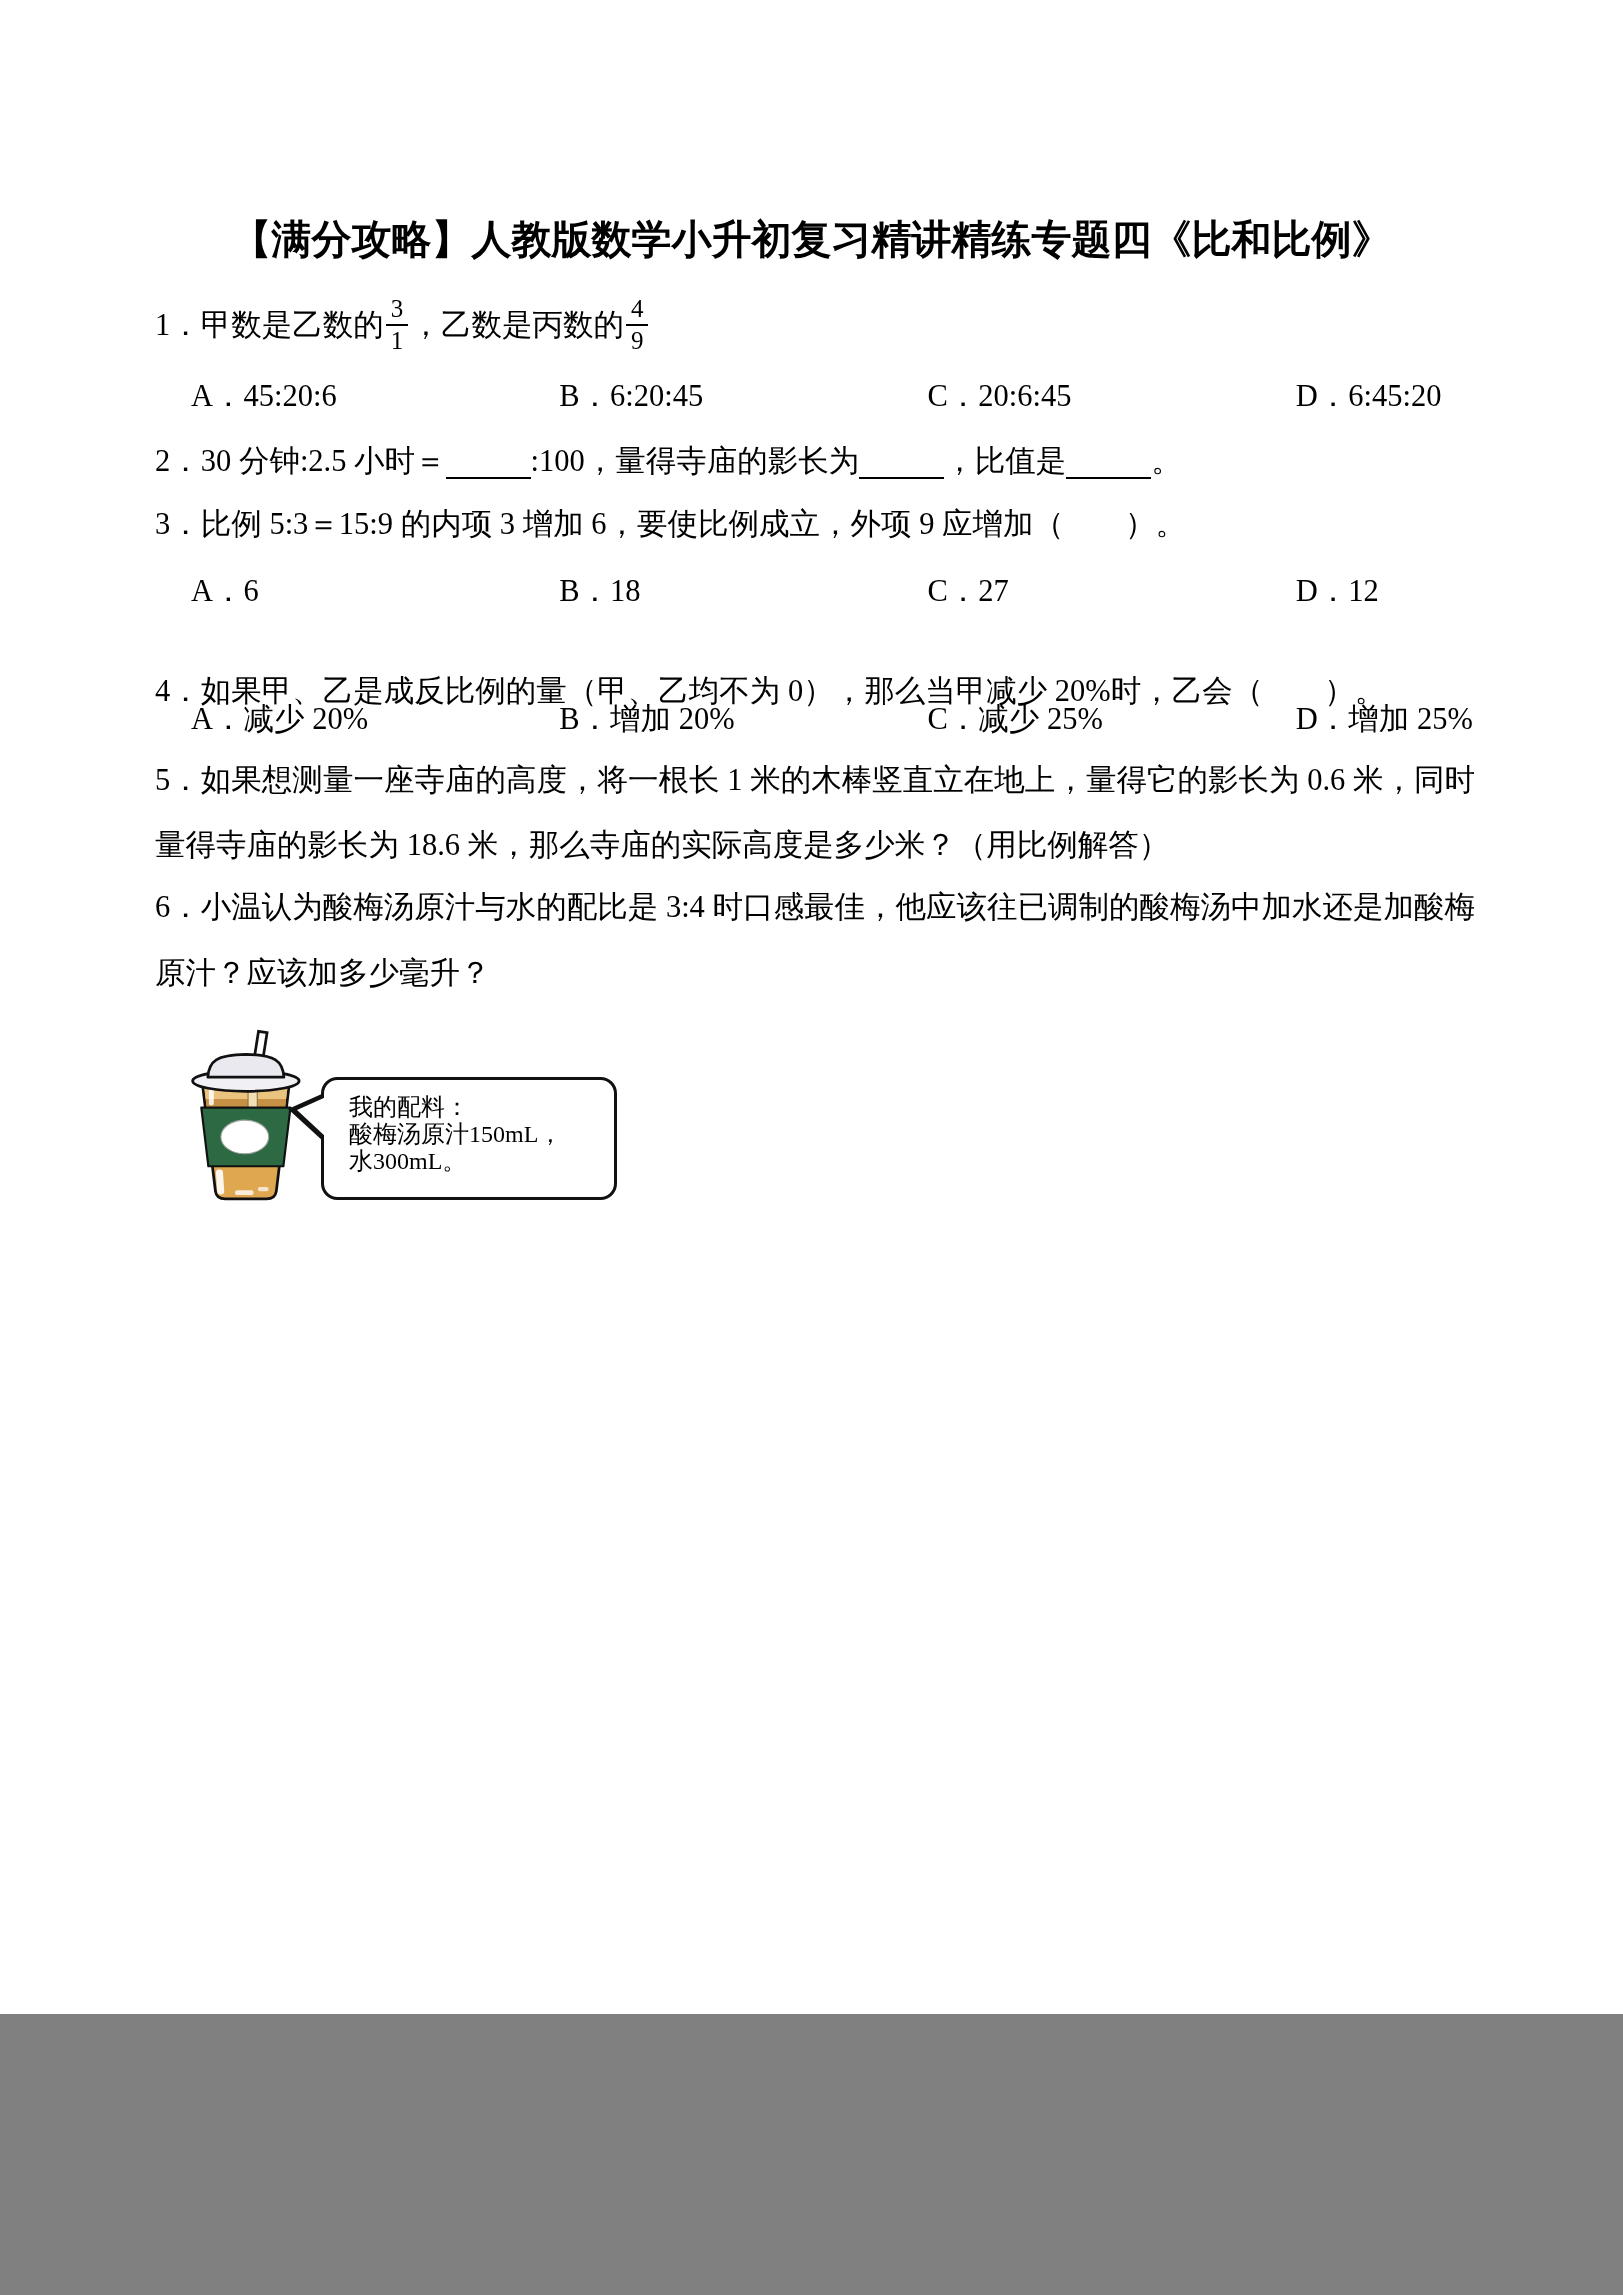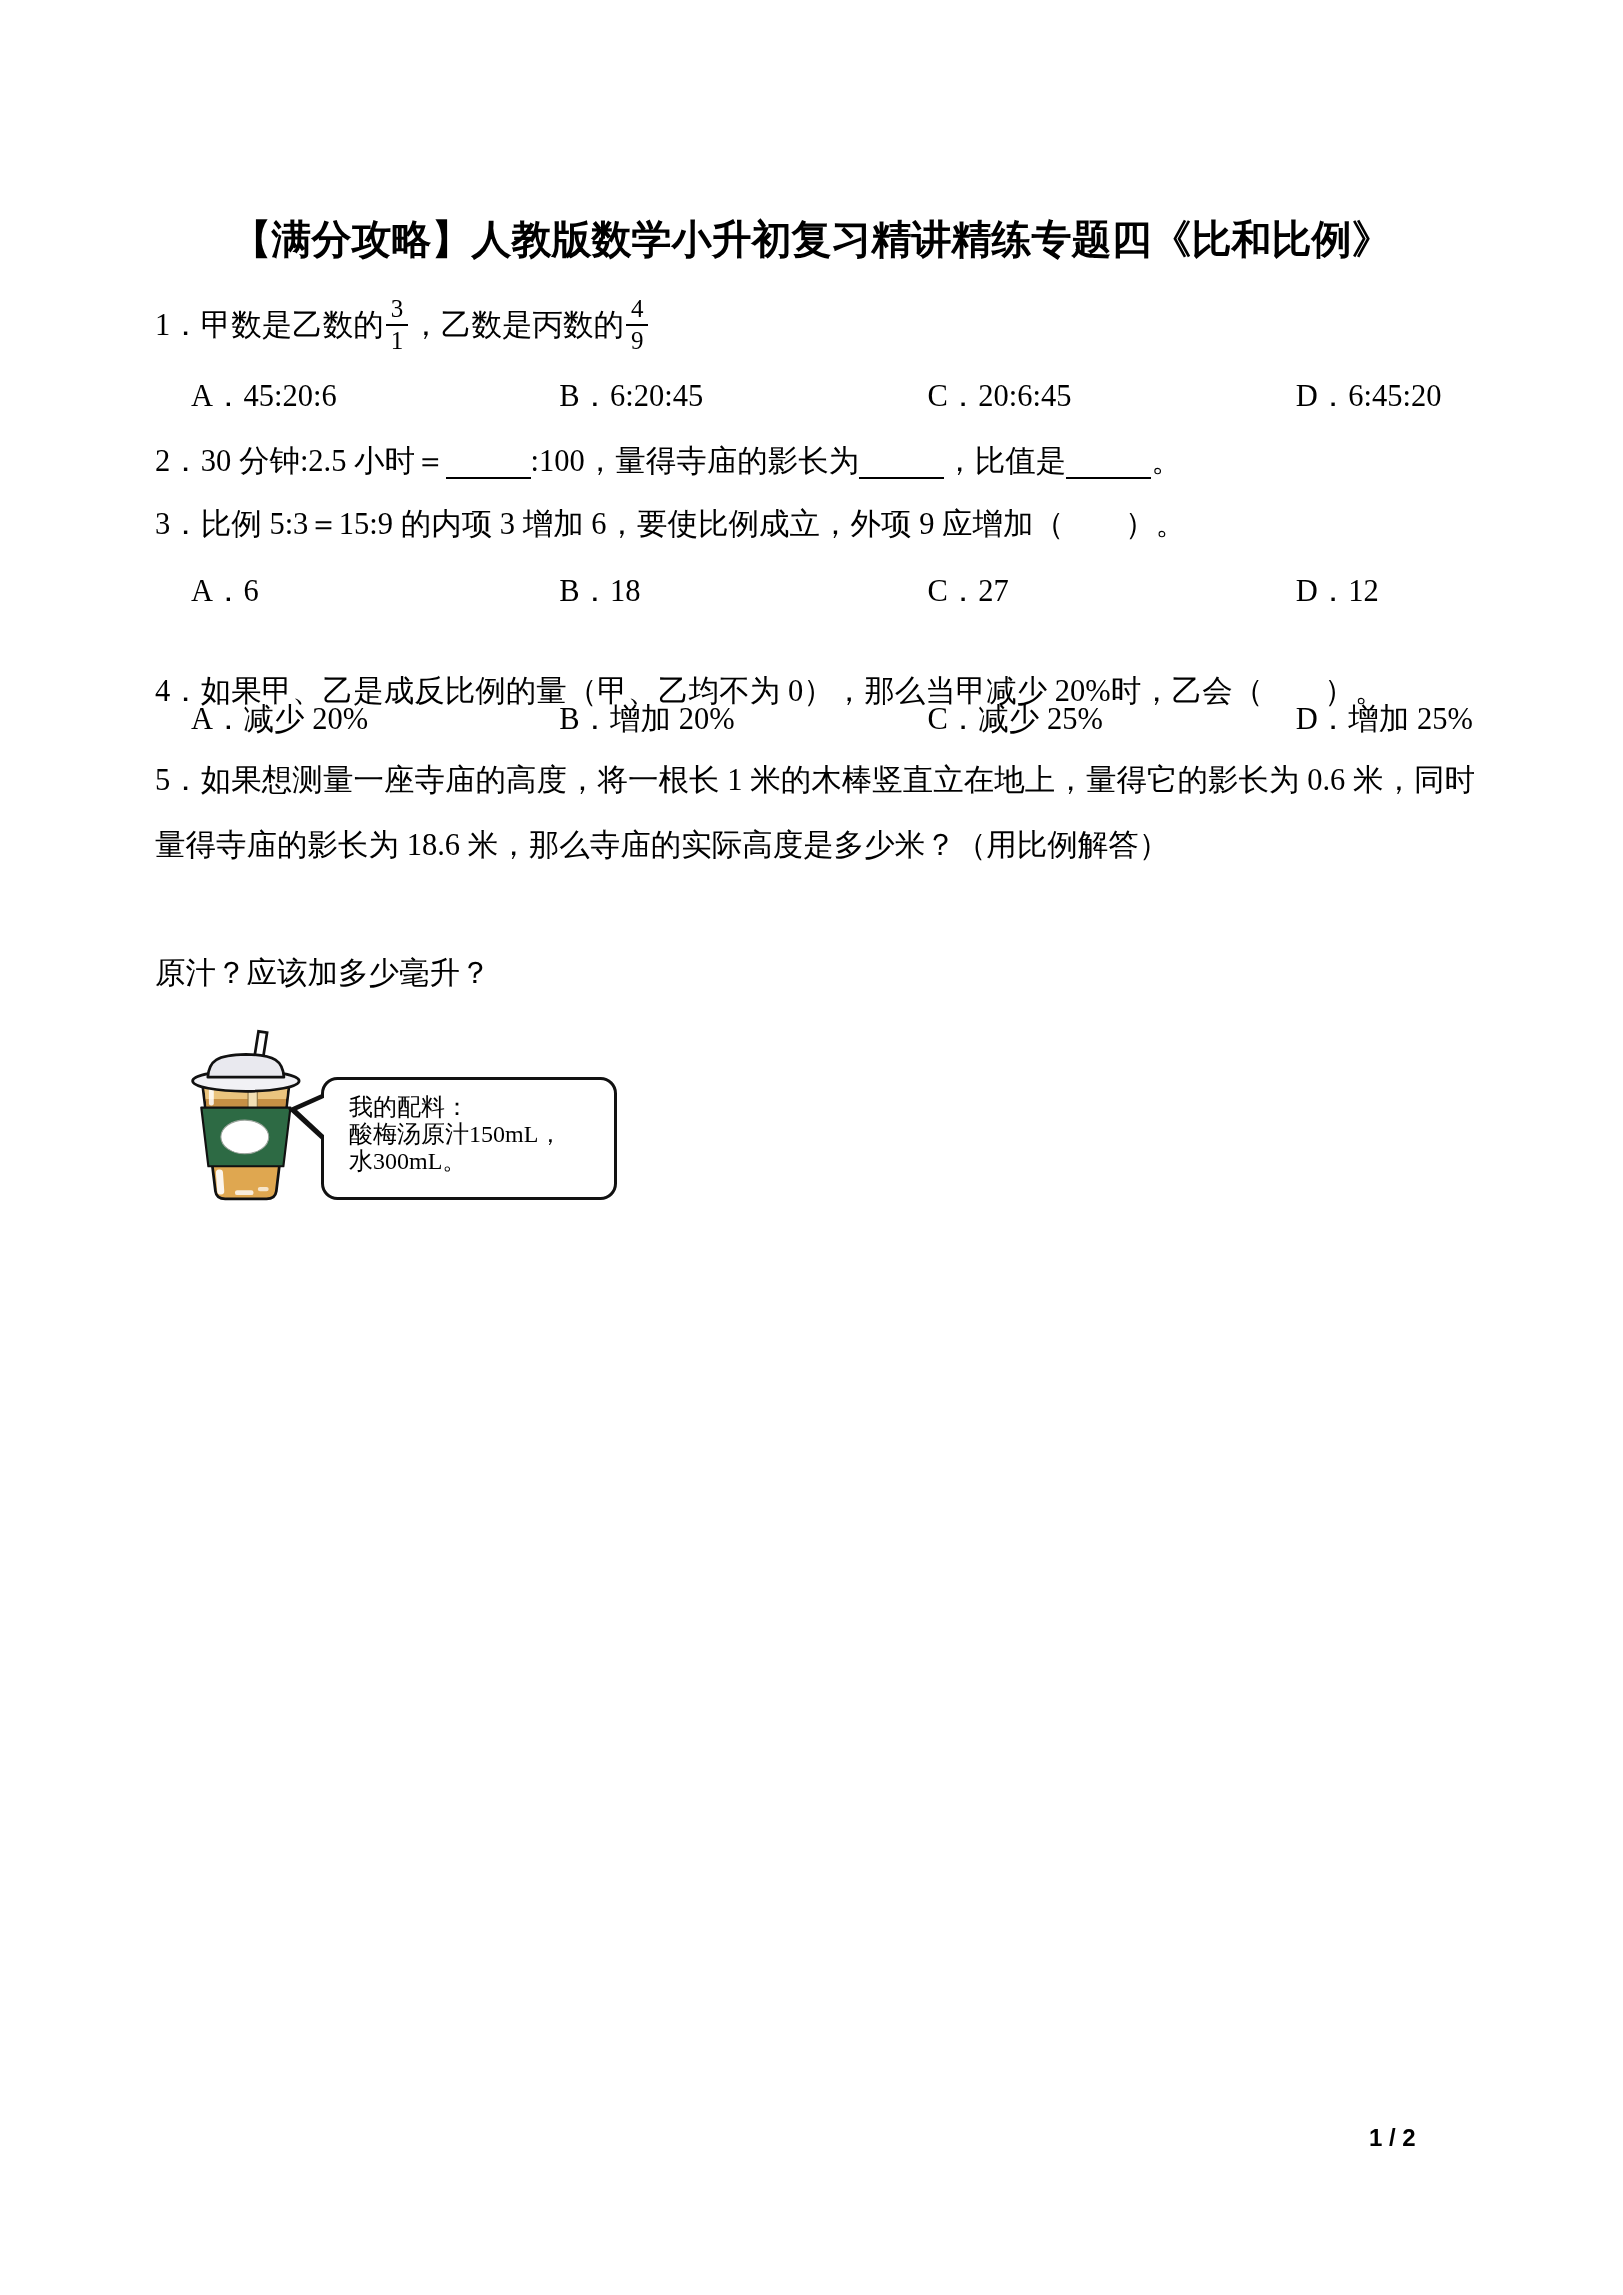--- a/index.html
+++ b/index.html
@@ -1,18 +1,18 @@
 <!DOCTYPE html>
 <html lang="zh" style="font-size:8.7px"><head>
 <meta charset="utf-8">
 <style>
   html,body{margin:0;padding:0;background:#808080;}
   .page{
     position:relative;
-    width:1623px;height:2295px;
+    width:1623px;height:2014px;
     background:#ffffff;
     font-family:"Liberation Serif","DejaVu Serif",serif;
     font-size:30.5px;color:#000;
     overflow:hidden;
     margin:0 auto;
   }
   .abs{position:absolute;left:155px;white-space:nowrap;line-height:35px;}
   .title{
     position:absolute;top:213px;left:0;width:1623px;
     text-align:center;
@@ -118,20 +118,23 @@
     <span class="opt"><span>D．</span><span>增加 25%</span></span>
   </div>
 
   <div class="justline" style="top:763px;">
     <span>5．</span><span>如果想测量一座寺庙的高度，将一根长 1 米的木棒竖直立在地上，量得它的影长为 0.6 米，同时</span>
   </div>
   <div class="abs" style="top:828px;">
     <span>量得寺庙的影长为 18.6 米，那么寺庙的实际高度是多少米？（用比例解答）</span>
   </div>
 
+  <div class="justline" style="top:890px;">
+    <span>6．</span><span>小温认为酸梅汤原汁与水的配比是 3:4 时口感最佳，他应该往已调制的酸梅汤中加水还是加酸梅</span>
+  </div>
   <div class="abs" style="top:956px;">
     <span>原汁？应该加多少毫升？</span>
   </div>
 
   <div class="illus">
     <svg class="cupsvg" width="125" height="180" viewBox="0 0 230 330">
 
       <g transform="rotate(9 130 88)">
         <rect x="122" y="4" width="16" height="88" fill="#ffffff" stroke="#111111" stroke-width="5"></rect>
       </g>

